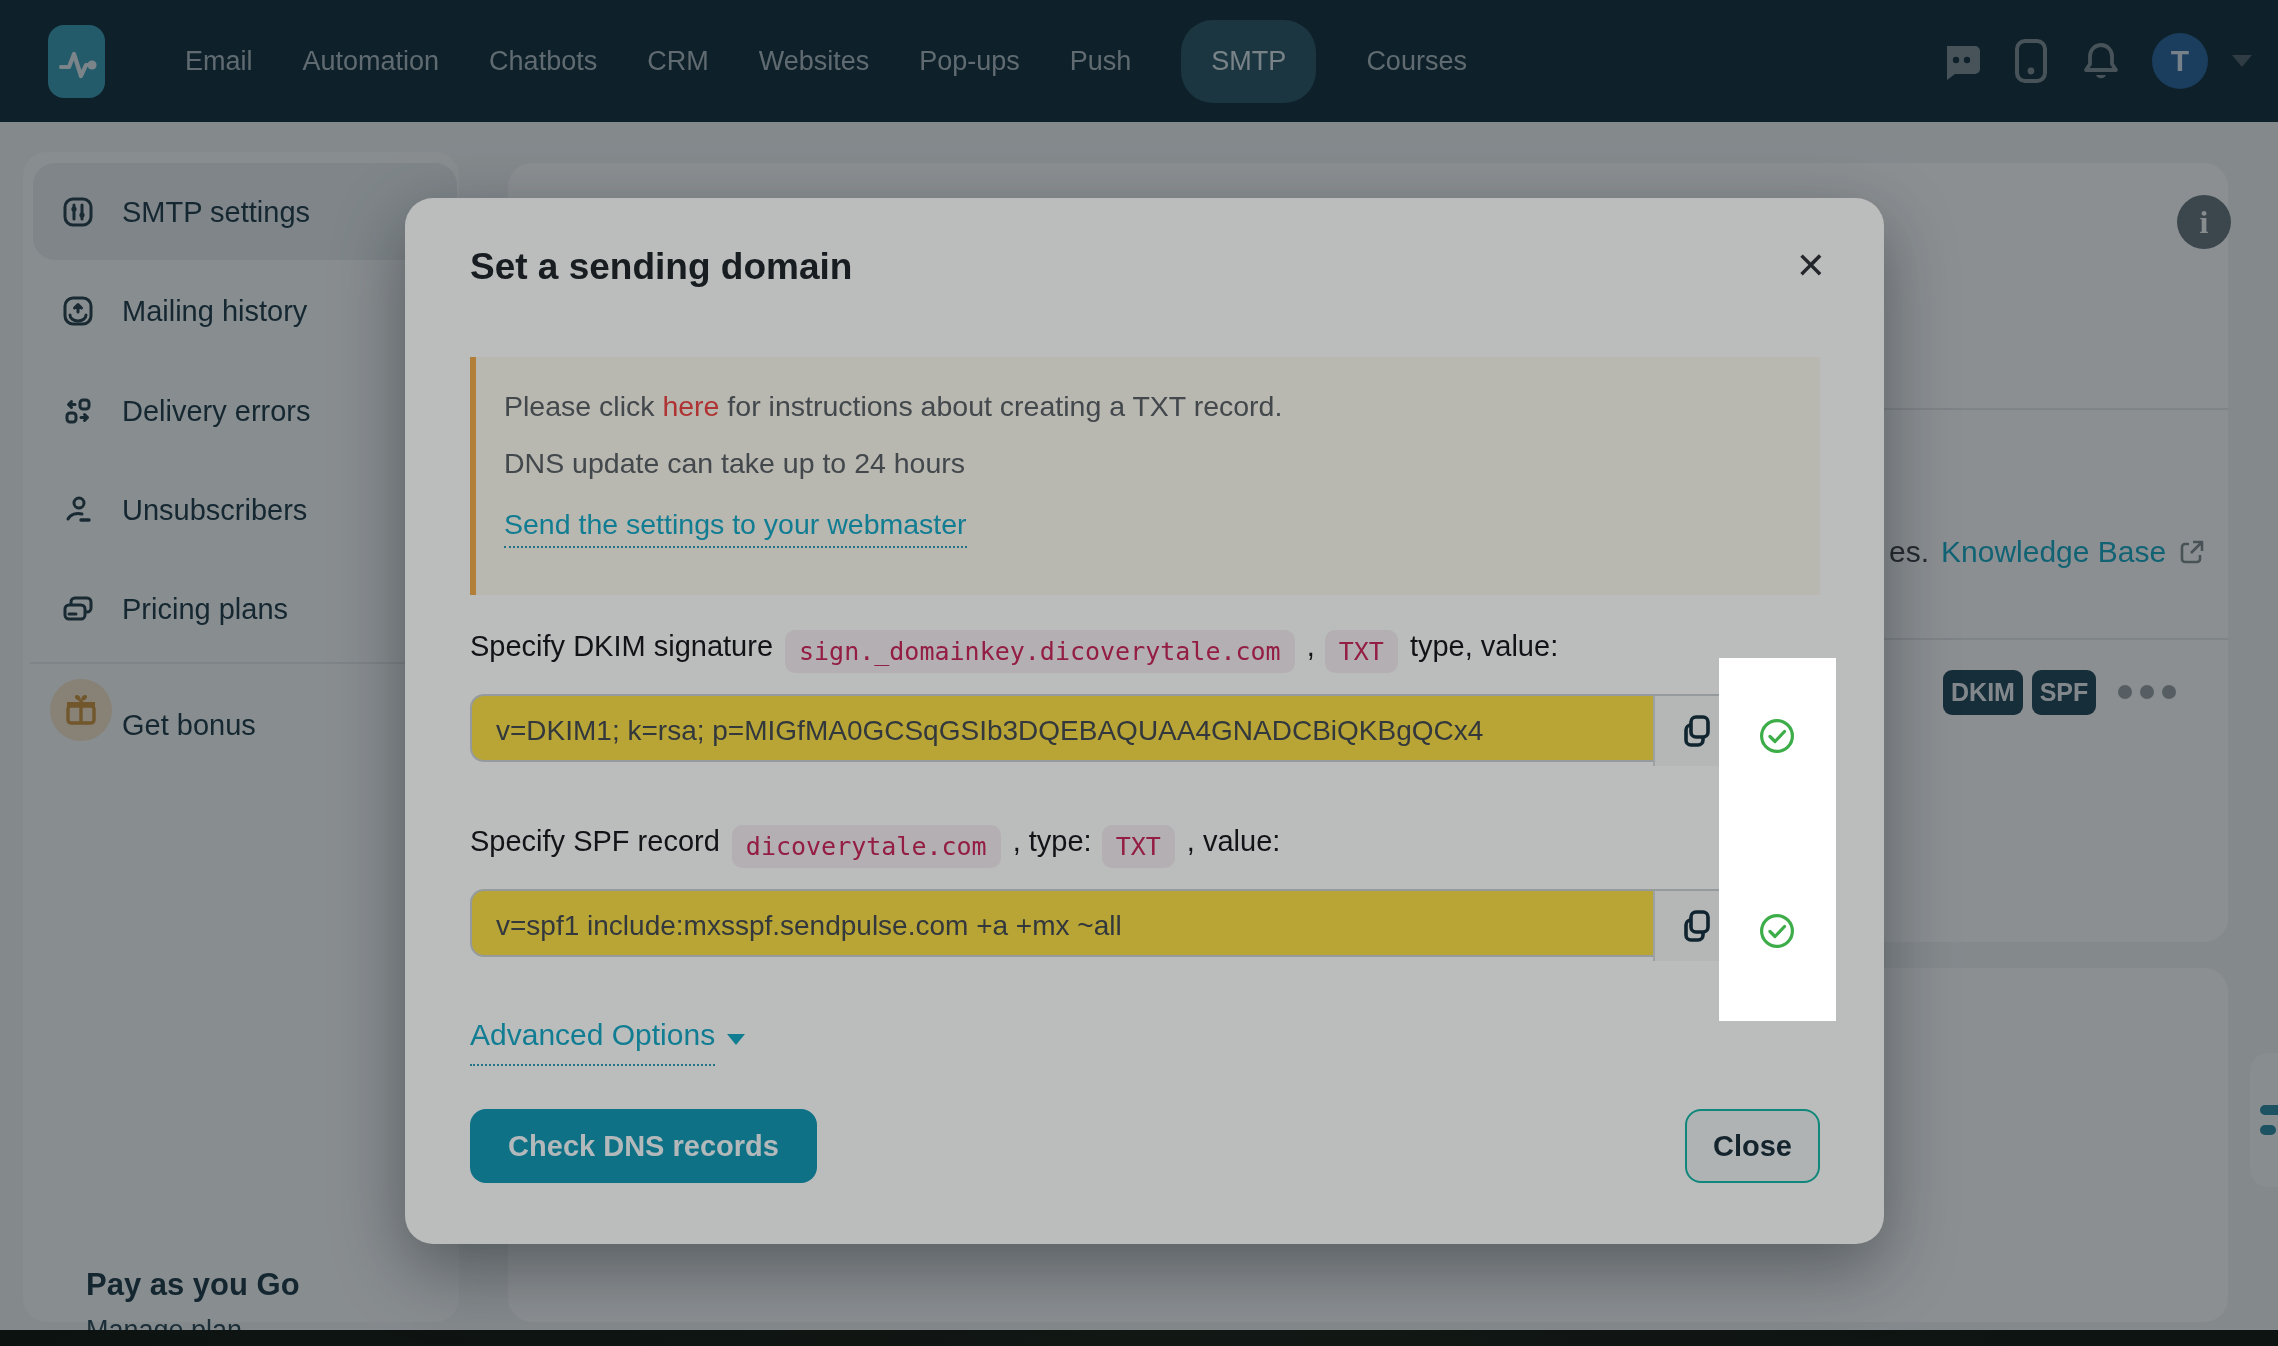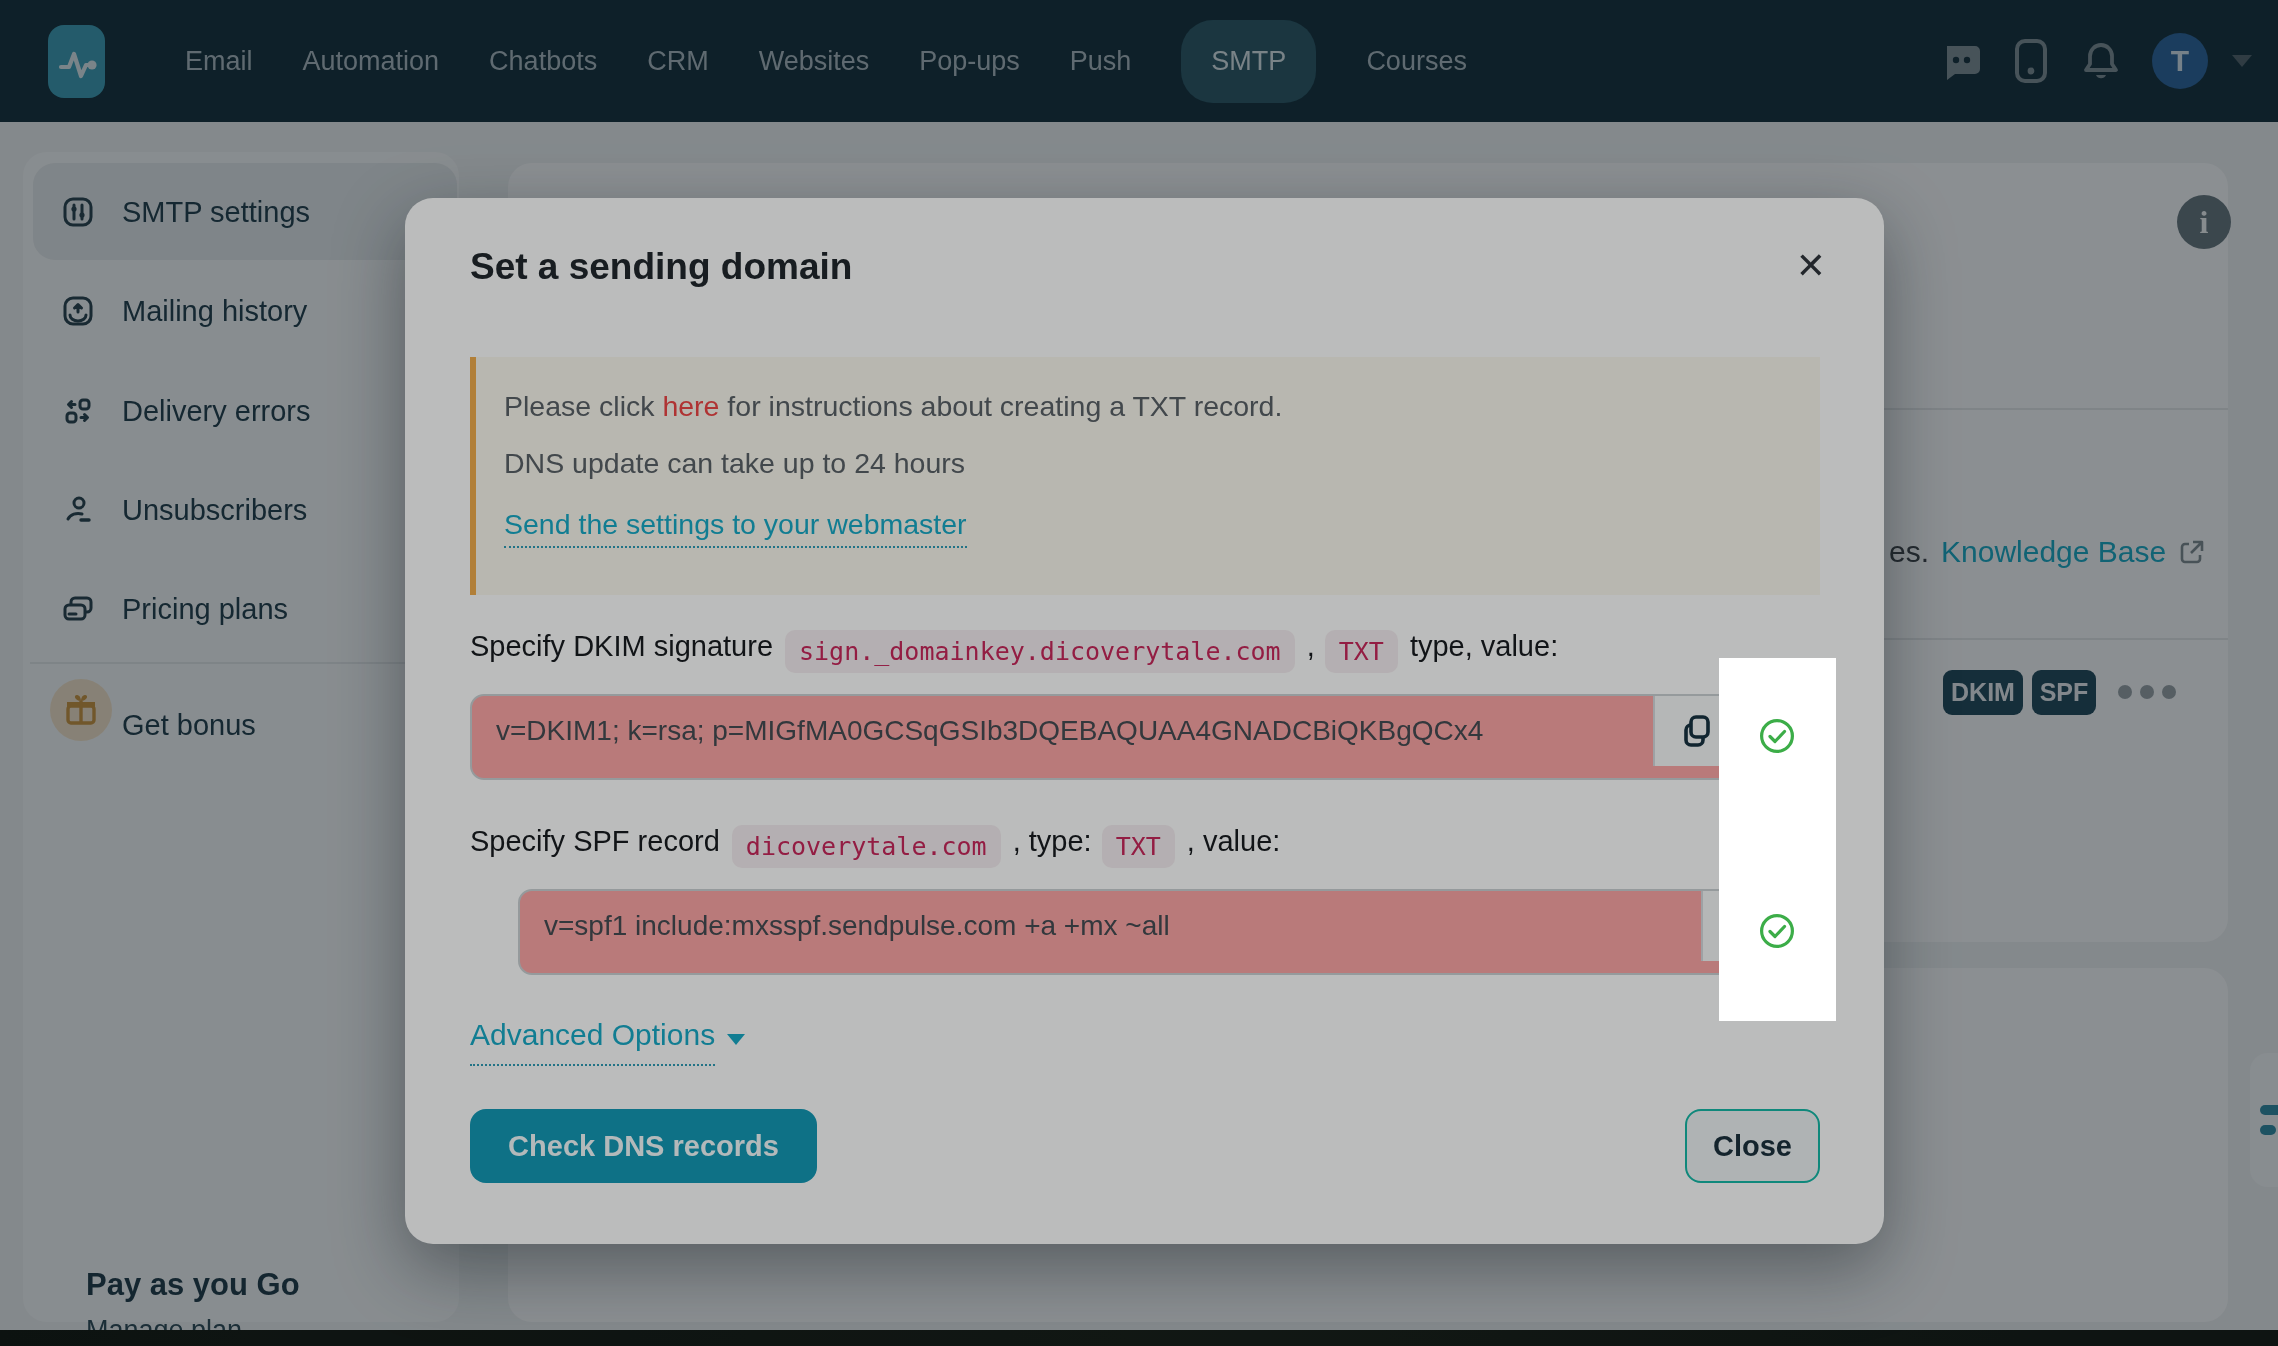--- a/index.html
+++ b/index.html
@@ -69,21 +69,21 @@
   .teal-link { color:#ef4444; cursor:pointer;margin-top:12px; }
   .warn-send { display:inline-block; font-size:28.5px; color:#17A9C6; line-height:44px; margin-top:10px;
                border-bottom:2px dotted #2E9CB5; cursor:pointer; }
 
   .rec-label { left:65px; height:40px; display:flex; align-items:flex-start; font-size:29px; color:#16191D;
                white-space:nowrap; }
   .code-chunk { font-family:"DejaVu Sans Mono", monospace; font-size:25px; color:#C9255A;
                 background:#F6EEF1; border-radius:10px; padding:7px 14px; margin:0 12px; }
   .lab-sep { margin-right:10px; }
 
-  .rec-input { left:65px; width:1270px; height:86px; background:#fca5a5; border:2px solid #CBD1D4;
+  .rec-input { left:65px; width:1270px; height:68px; background:#fde047; border:2px solid #CBD1D4;
                border-radius:14px; cursor:text; }
   .rec-value { position:absolute; left:24px; top:0; height:70px; display:flex; align-items:center;
                font-size:28px; color:#454B51; white-space:nowrap; overflow:hidden; width:1140px; }
   .copy-seg { position:absolute; right:0; top:0; width:85px; height:70px; border-left:2px solid #D7DBDE;
               background:#F7F9F9; border-radius:0 12px 12px 0; display:flex; align-items:center;
               justify-content:center; cursor:pointer; }
 
   .advanced { left:65px; top:820px; display:flex; align-items:center; gap:12px; cursor:pointer; }
   .advanced-text { font-size:30px; color:#17A9C6; padding-bottom:12px; border-bottom:2px dotted #2E9CB5; }
   .advanced-caret { width:0; height:0; border-left:9px solid transparent; border-right:9px solid transparent;
@@ -278,21 +278,21 @@
       </div>
     </div>
 
     <div class="abs rec-label" style="top:627px;">
       <span>Specify SPF record</span>
       <span class="code-chunk">dicoverytale.com</span>
       <span class="lab-sep">, type:</span>
       <span class="code-chunk" style="margin-left:0;">TXT</span>
       <span>, value:</span>
     </div>
-    <div class="abs rec-input" style="top:691px;margin-left:48px;">
+    <div class="abs rec-input" style="top:691px;">
       <div class="rec-value">v=spf1 include:mxsspf.sendpulse.com +a +mx ~all</div>
       <div class="copy-seg">
         <svg width="32" height="36" viewBox="0 0 32 36">
           <rect x="10" y="4" width="17" height="20" rx="5" fill="none" stroke="#16303F" stroke-width="3.6"></rect>
           <path d="M22 24 v3 a5 5 0 0 1 -5 5 h-7 a5 5 0 0 1 -5 -5 v-10 a5 5 0 0 1 5 -5 h0" fill="none" stroke="#16303F" stroke-width="3.6"></path>
         </svg>
       </div>
     </div>
 
     <div class="abs advanced">

